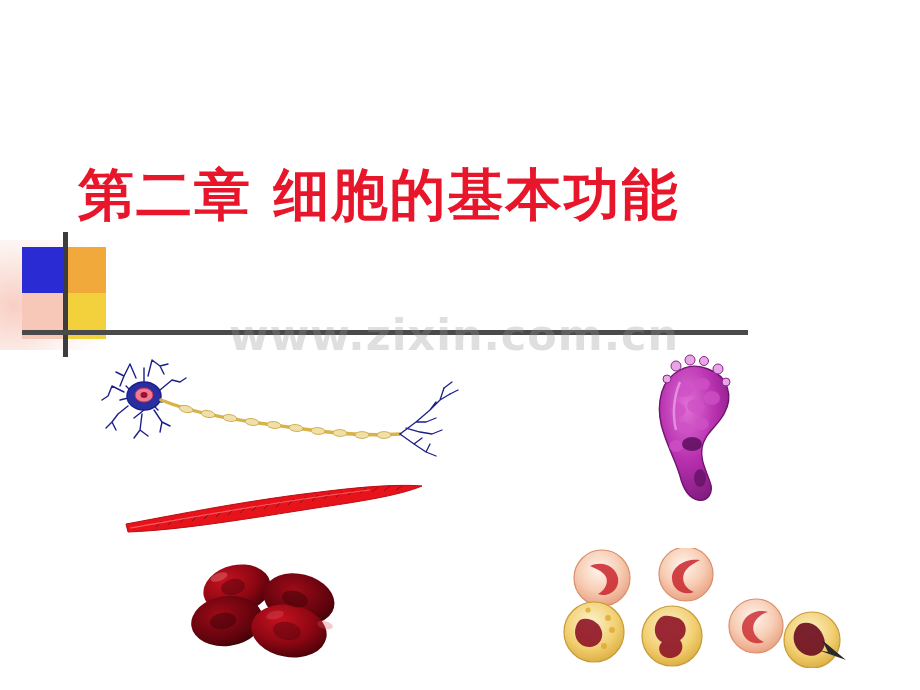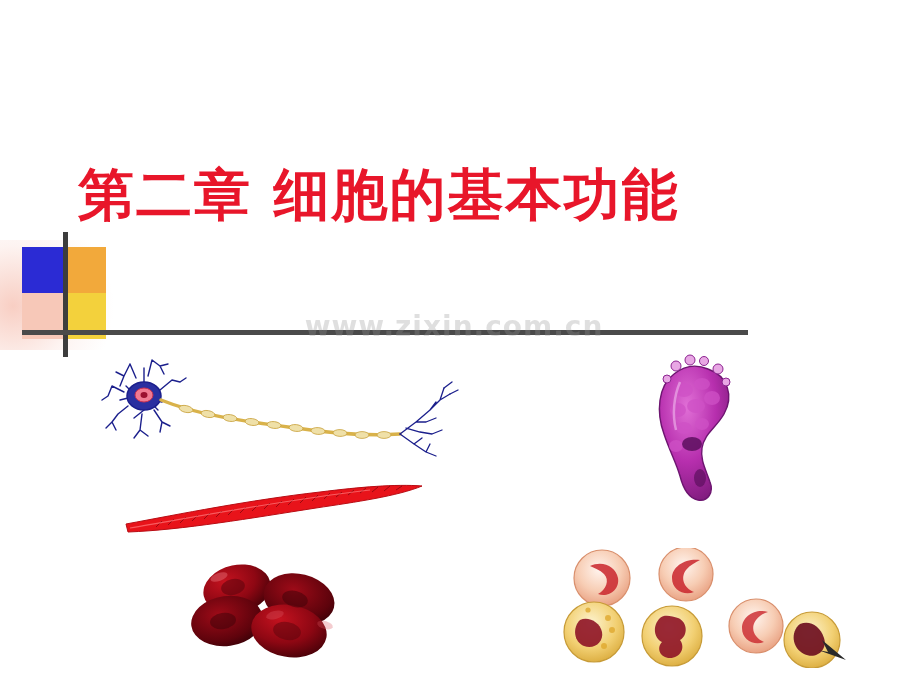--- a/index.html
+++ b/index.html
@@ -104,21 +104,21 @@
   }
 
   
   #watermark {
     position: absolute;
     left: 204px;
     top: 310px;
     width: 500px;
     text-align: center;
     font-family: "DejaVu Sans", "Liberation Sans", sans-serif;
-    font-size: 28px;
+    font-size: 43px;
     font-weight: bold;
     color: rgba(150,150,150,0.30);
     letter-spacing: 1px;
     white-space: nowrap;
     pointer-events: none;
   }
 
   
   .figure {
     position: absolute;

